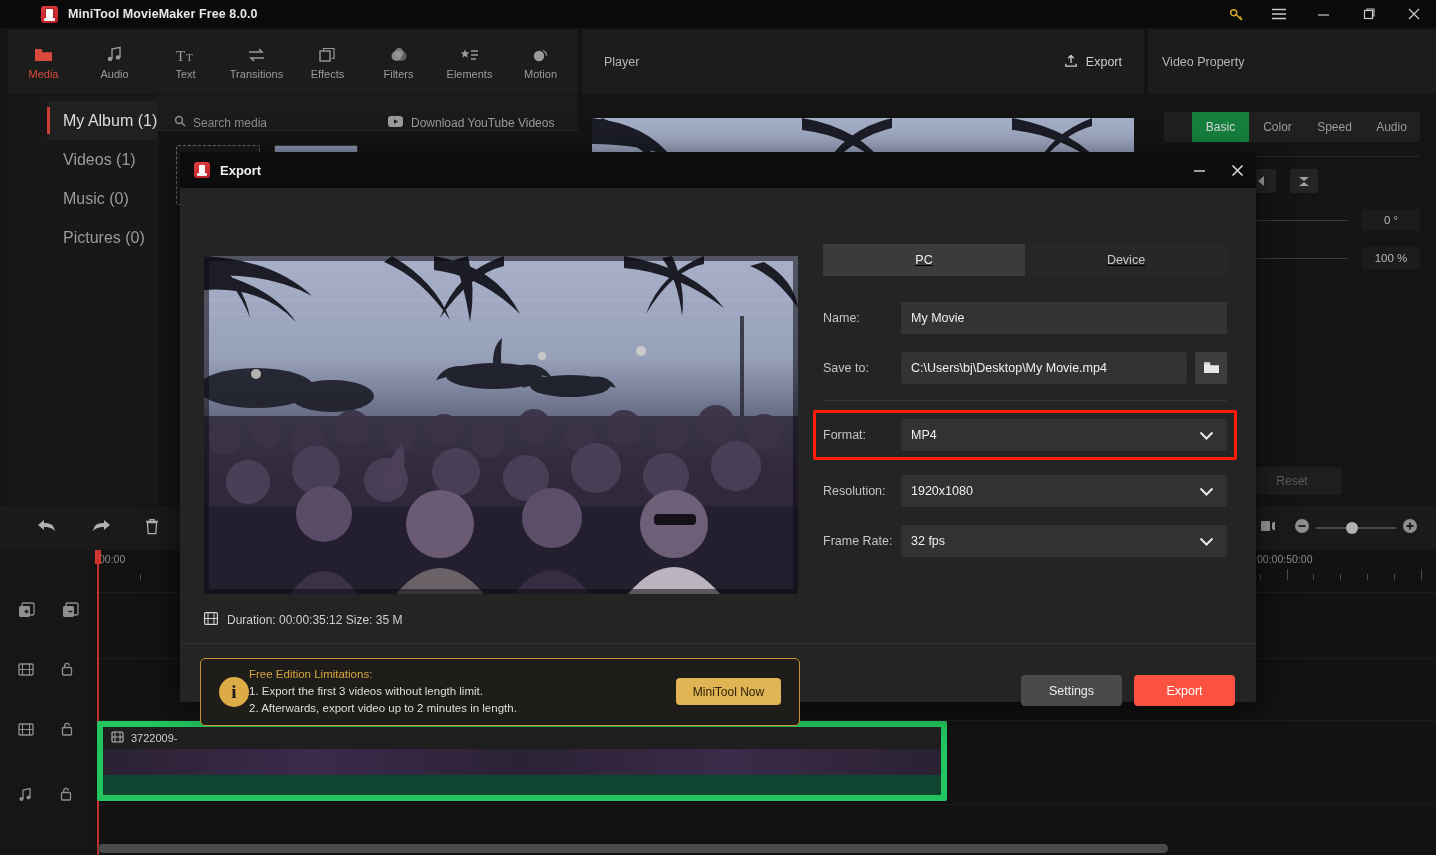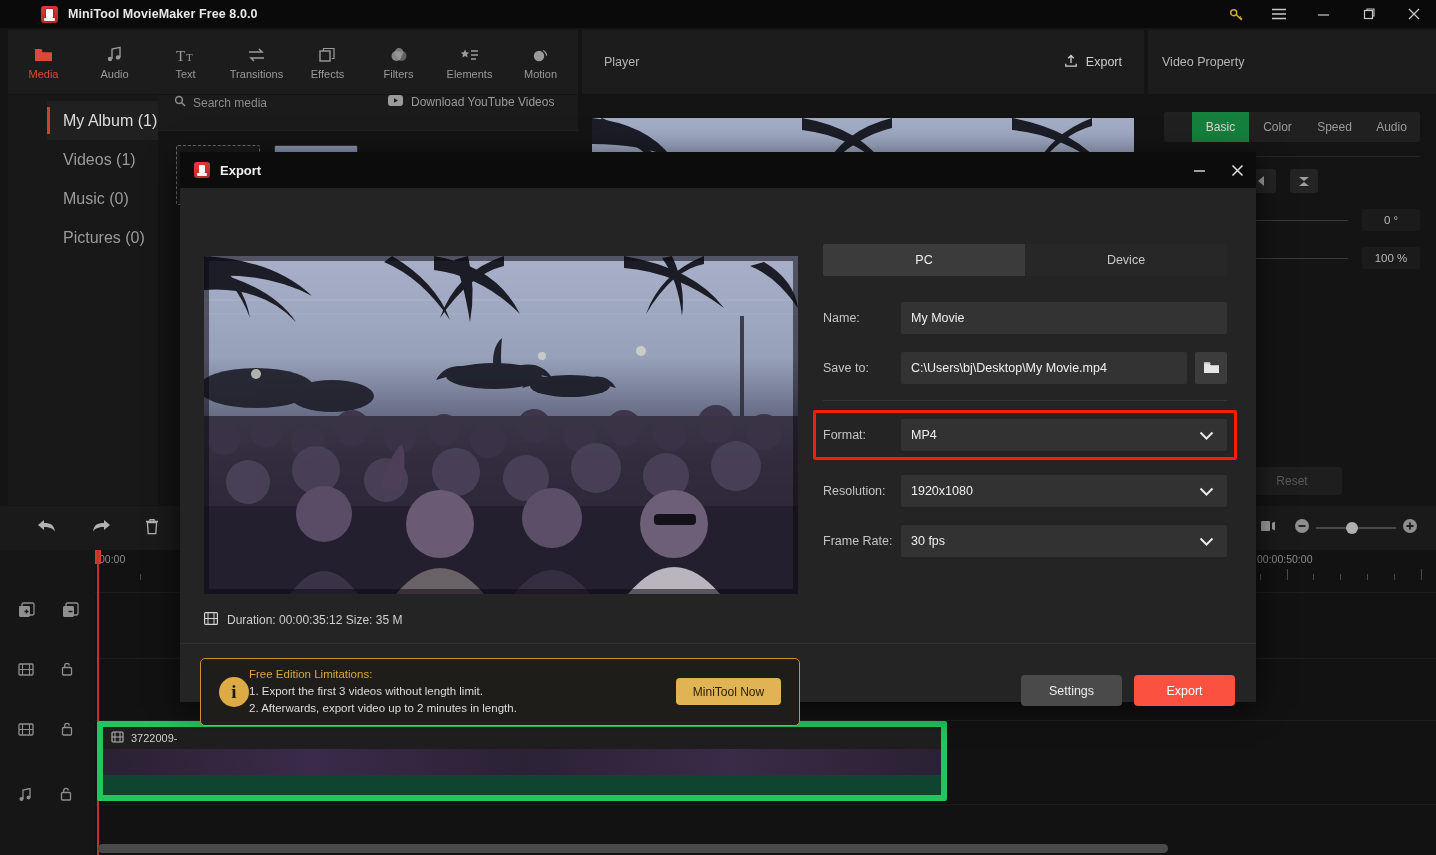--- a/index.html
+++ b/index.html
@@ -66,21 +66,21 @@
     height:39px; display:flex; align-items:center; padding-left:16px;
     font-size:16px; color:#9b9b9b; position:relative;margin-left:39px;
   }
   .mn-item.active { color:#ddd; background:#202020; }
   .mn-item.active::before {
     content:""; position:absolute; left:0; top:6px; bottom:6px; width:3px;
     background:#d13c33;
   }
   .media-main { flex:1; position:relative; }
   .media-topbar {
-    height:36px; display:flex; align-items:flex-start; background:#1b1b1b;
+    height:36px; display:flex; align-items:flex-end; background:#1b1b1b;
     border-bottom:1px solid #202020;
   }
   .search-box { display:flex; align-items:center; gap:7px; padding-left:16px; width:230px; color:#8c8c8c; font-size:12px;}
   .dl-yt { display:flex; align-items:center; gap:8px; color:#9a9a9a; font-size:12px; }
   .media-grid { padding:14px 0 0 18px; display:flex; gap:14px; }
   .thumb {
     width:84px; height:60px; border:1px dashed #6e6e6e; border-radius:2px;
     background:#1a1a1a;
   }
   .thumb.photo {
@@ -224,21 +224,21 @@
   .notice-txt { }
   .notice-head { color:#d8a640; font-size:11.5px; margin-bottom:3px; }
   .notice-li { color:#ddd; font-size:11.5px; line-height:1.45; }
   .upgrade {
     position:absolute; right:18px; top:19px; width:105px; height:27px;
     background:#e0b455; border-radius:4px; color:#2b2206; font-size:12px;
     display:flex; align-items:center; justify-content:center;
   }
 
   .form { position:absolute; left:643px; top:56px; width:404px; }
-  .seg { display:flex; height:32px; border-radius:2px; overflow:hidden; }
+  .seg { display:flex; height:32px; border-radius:2px; overflow:hidden;text-decoration:underline; }
   .seg-btn { flex:1; display:flex; align-items:center; justify-content:center; font-size:12.5px; }
   .seg-btn.on { background:#3b3b3b; color:#f0f0f0; }
   .seg-btn.off { background:#272727; color:#c9c9c9; }
 
   .frow { display:flex; align-items:center; margin-top:18px; position:relative; }
   .flabel { width:78px; font-size:12.5px; color:#c4c4c4; flex:none; }
   .finput {
     flex:1; height:32px; background:#333; border-radius:2px;
     display:flex; align-items:center; padding:0 10px; color:#efefef; font-size:12.5px;
   }
@@ -871,21 +871,21 @@
               <svg width="15" height="9" viewBox="0 0 15 9">
                   <path d="M1.5 1.5l6 6 6-6" fill="none" stroke="currentColor" stroke-width="2"></path>
                 </svg>
             </span>
           </div>
         </div>
 
         <div class="frow">
           <div class="flabel">Frame Rate:</div>
           <div class="finput select">
-            <span>30 fps</span>
+            <span>32 fps</span>
             <span class="chev">
               <svg width="15" height="9" viewBox="0 0 15 9">
                   <path d="M1.5 1.5l6 6 6-6" fill="none" stroke="currentColor" stroke-width="2"></path>
                 </svg>
             </span>
           </div>
         </div>
       </div>
 
       <div class="dlg-actions">

